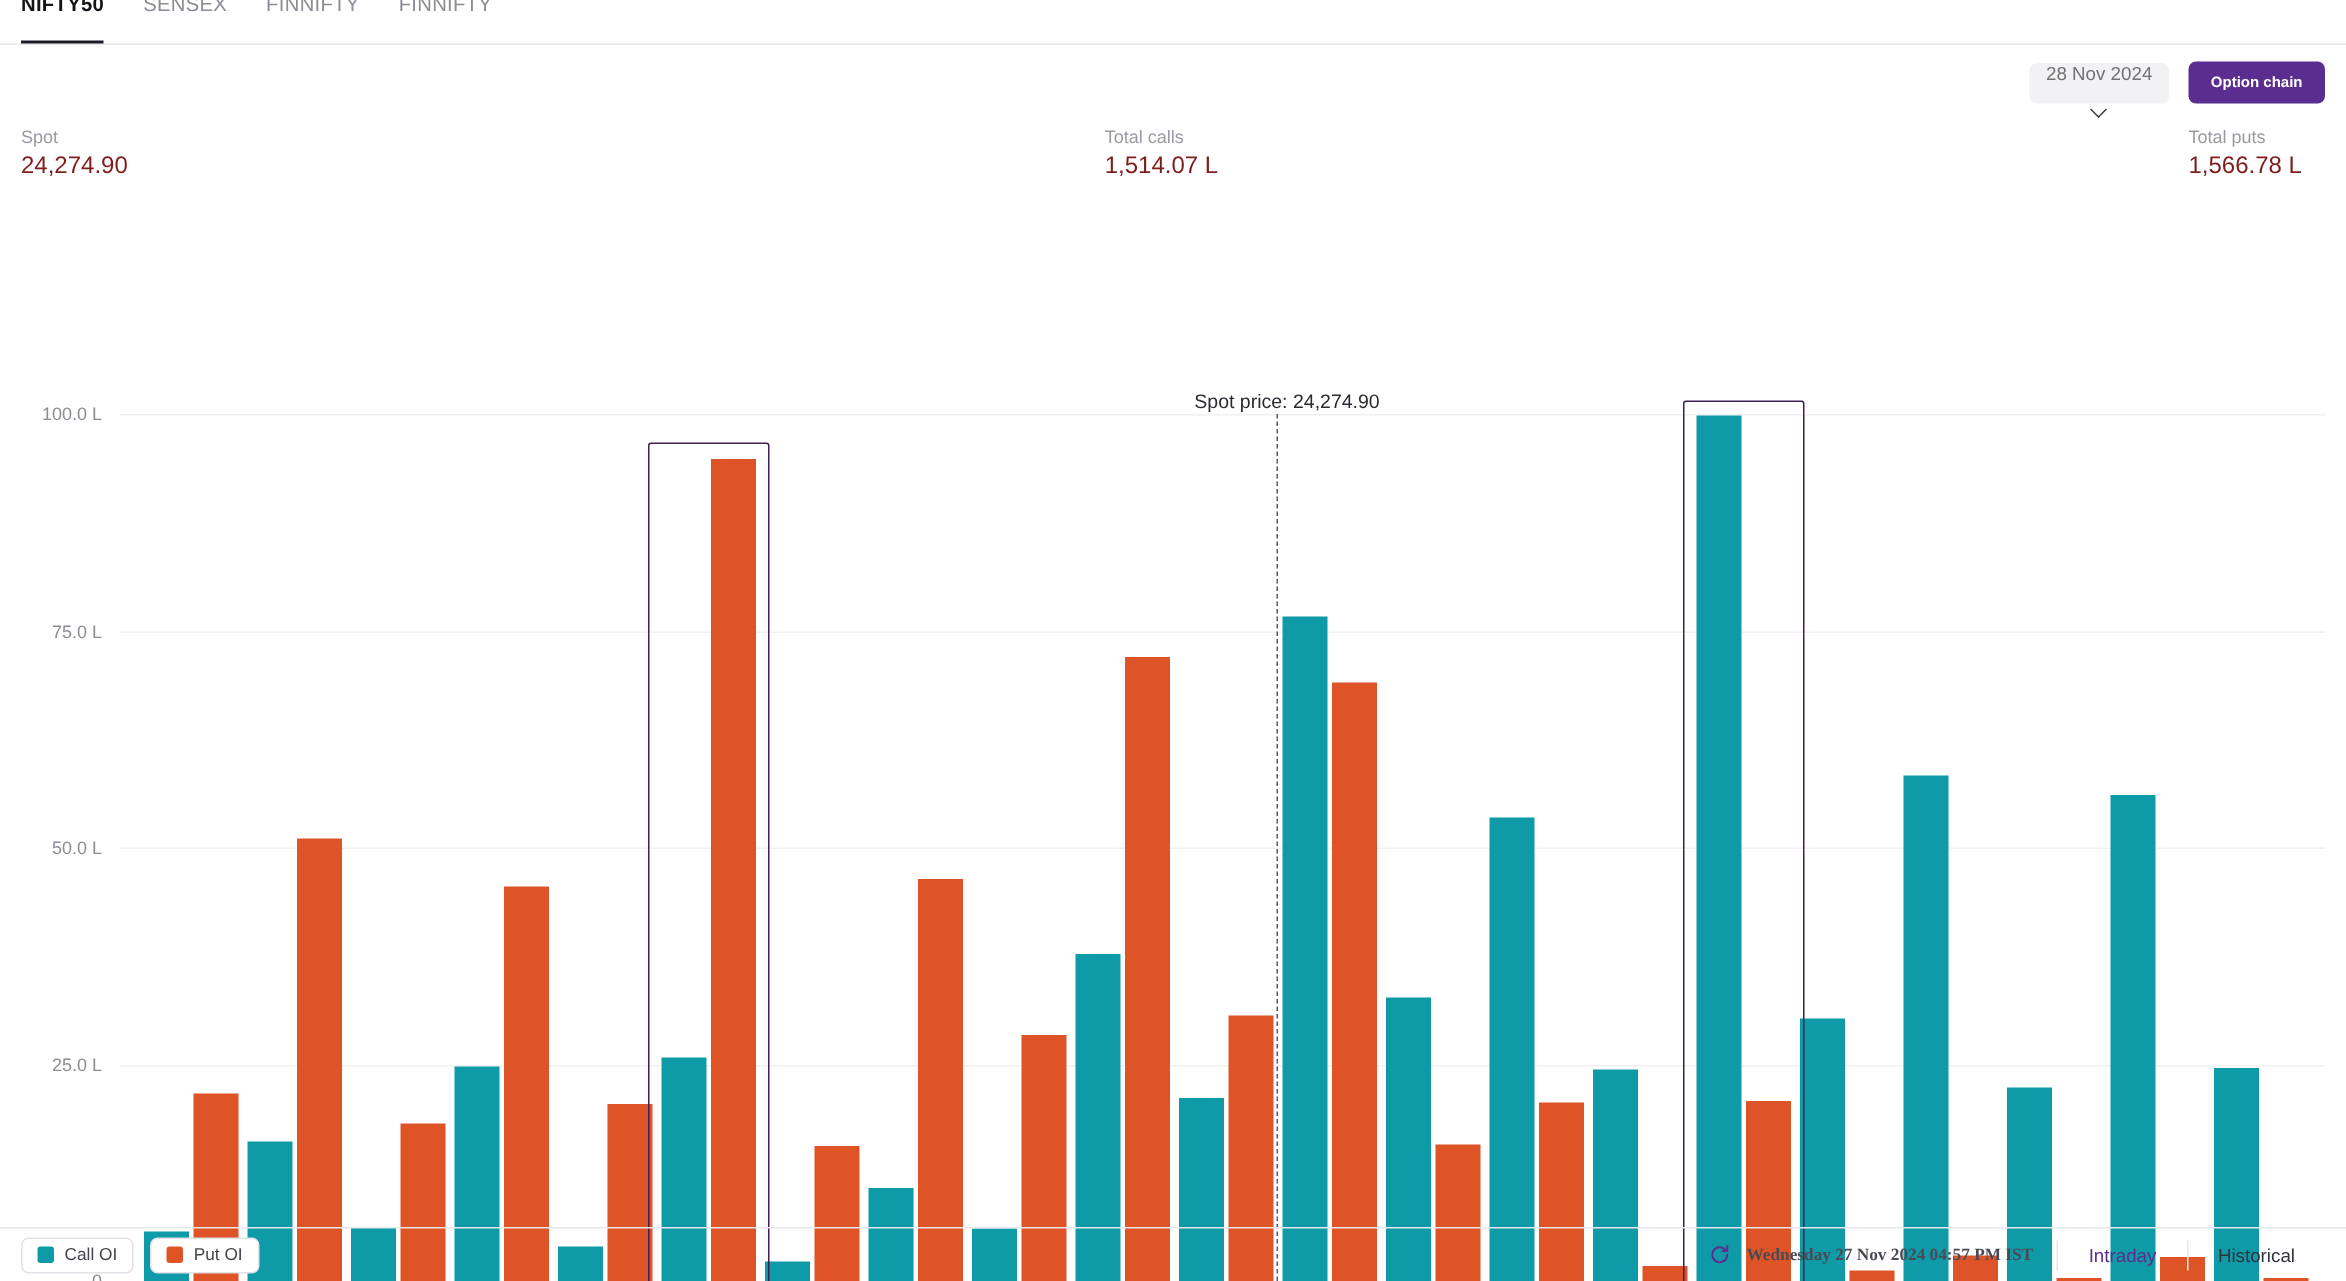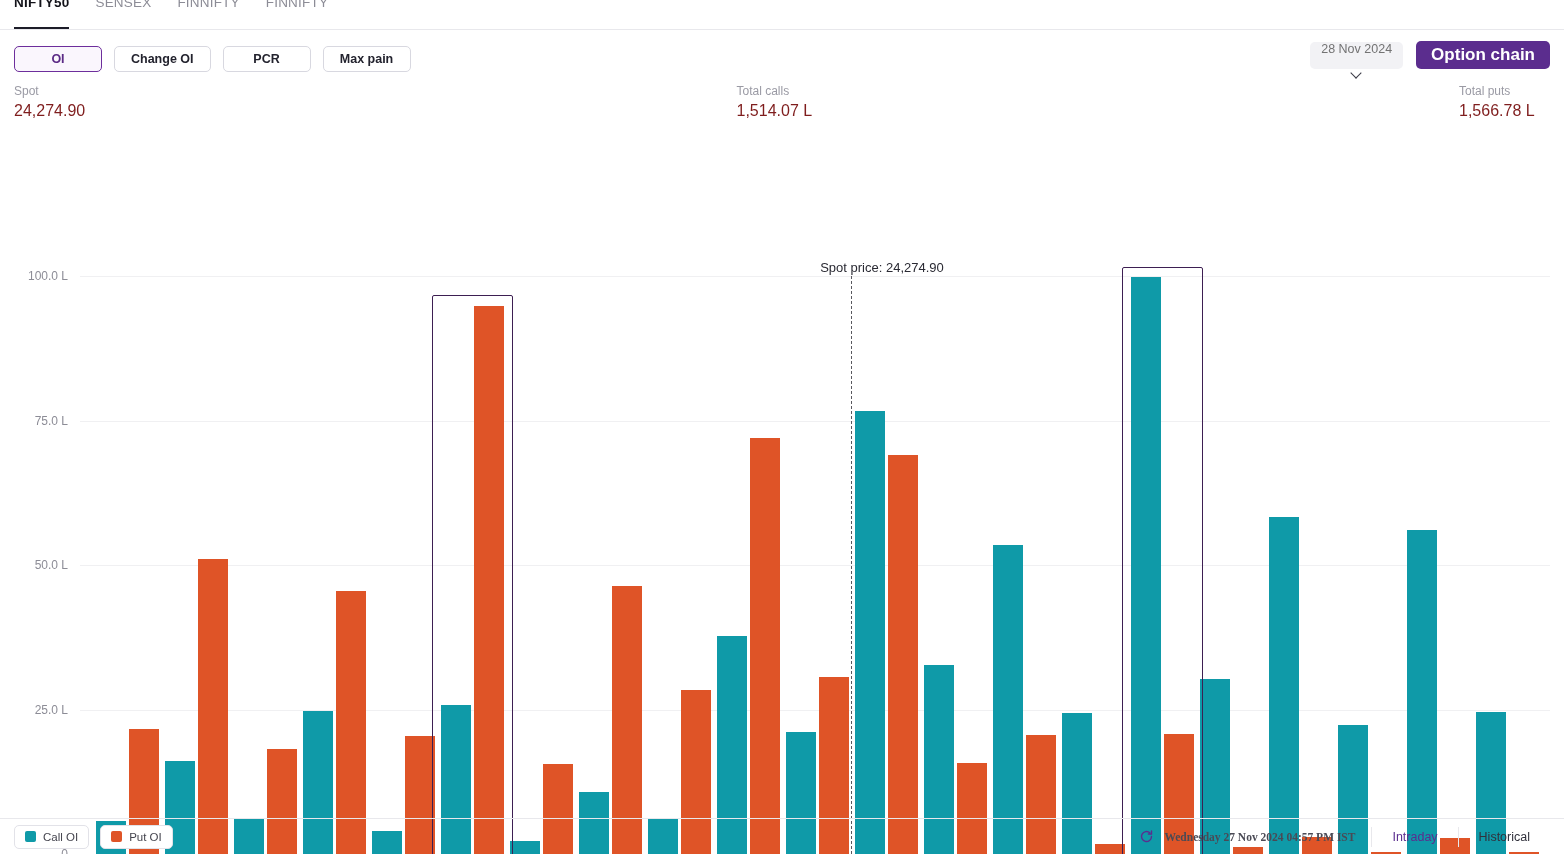--- a/index.html
+++ b/index.html
@@ -57,21 +57,21 @@
   }
   .chev { width: 9px; height: 9px; position: relative; }
   .chev::before {
     content:""; position:absolute; left:0; top:0;
     width:7px; height:7px; border-right:1.6px solid #3a3a46; border-bottom:1.6px solid #3a3a46;
     transform: rotate(45deg);
   }
   .btn-primary {
     height: 28px; padding: 0 15px;
     background: #5b2d8e; color: #fff; border-radius: 5px;
-    font-size: 17px; font-weight: bold;
+    font-size: 10px; font-weight: bold;
     display: flex; align-items: center; cursor: pointer;
   }
 
   
   .stats { display: flex; padding: 6px 0 0 14px; gap: 0; justify-content: space-between; }
   .stat { width: 105px; }
   .stat .lbl { font-size: 12px; color: #9a9aa4; line-height: 17px; }
   .stat .val { font-size: 16px; color: #7f1d1d; line-height: 21px; }
 
   
@@ -140,26 +140,20 @@
 <div id="app">
 
   <div class="tabbar" id="tabbar">
       <div class="tab active">NIFTY50</div>
       <div class="tab">SENSEX</div>
       <div class="tab">FINNIFTY</div>
       <div class="tab">FINNIFTY</div>
     </div>
 
   <div class="ctrlrow">
-    <div id="metric-pills" style="display:flex;gap:12px;">
-        <div class="pill sel">OI</div>
-        <div class="pill">Change OI</div>
-        <div class="pill">PCR</div>
-        <div class="pill">Max pain</div>
-      </div>
     <div class="rightctl">
       <div class="datebox">
         <span>28 Nov 2024</span>
         <span class="chev"></span>
       </div>
       <div class="btn-primary">Option chain</div>
     </div>
   </div>
 
   <div class="stats" id="stats">
@@ -232,21 +226,21 @@
           <div class="bar put" title="Put OI 24650: 0.4 L" style="width: 30px; height: 2.312px; left: 1290.5px; background: rgb(223, 84, 39);"></div>
           <div class="bar call" title="Call OI 24700: 56 L" style="width: 30px; height: 323.68px; left: 1326.5px; background: rgb(15, 154, 168);"></div>
           <div class="bar put" title="Put OI 24700: 2.7 L" style="width: 30px; height: 15.606px; left: 1359.5px; background: rgb(223, 84, 39);"></div>
           <div class="bar call" title="Call OI 24750: 24.6 L" style="width: 30px; height: 142.188px; left: 1395.5px; background: rgb(15, 154, 168);"></div>
           <div class="bar put" title="Put OI 24750: 0.3 L" style="width: 30px; height: 1.734px; left: 1428.5px; background: rgb(223, 84, 39);"></div>
         </div>
     </div>
     <div id="xaxis-layer"></div>
     <div id="anno-layer">
         <div class="spotline" style="left: 851.362px;"></div>
-        <div class="spotlabel" style="left: 882px;">Spot price: 24,274.90</div>
+        <div class="spotlabel" style="left: 858px;">Spot price: 24,274.90</div>
         <div class="hl-box" style="left: 431.5px; width: 81px; top: 174px; height: 598px;"></div>
         <div class="hl-box" style="left: 1121.5px; width: 81px; top: 146px; height: 626px;"></div>
       </div>
   </div>
 
   <div class="footer">
     <div class="legend" id="legend">
         <div class="legitem">
           <span class="swatch" style="background: rgb(15, 154, 168);"></span>
           <span>Call OI</span>

